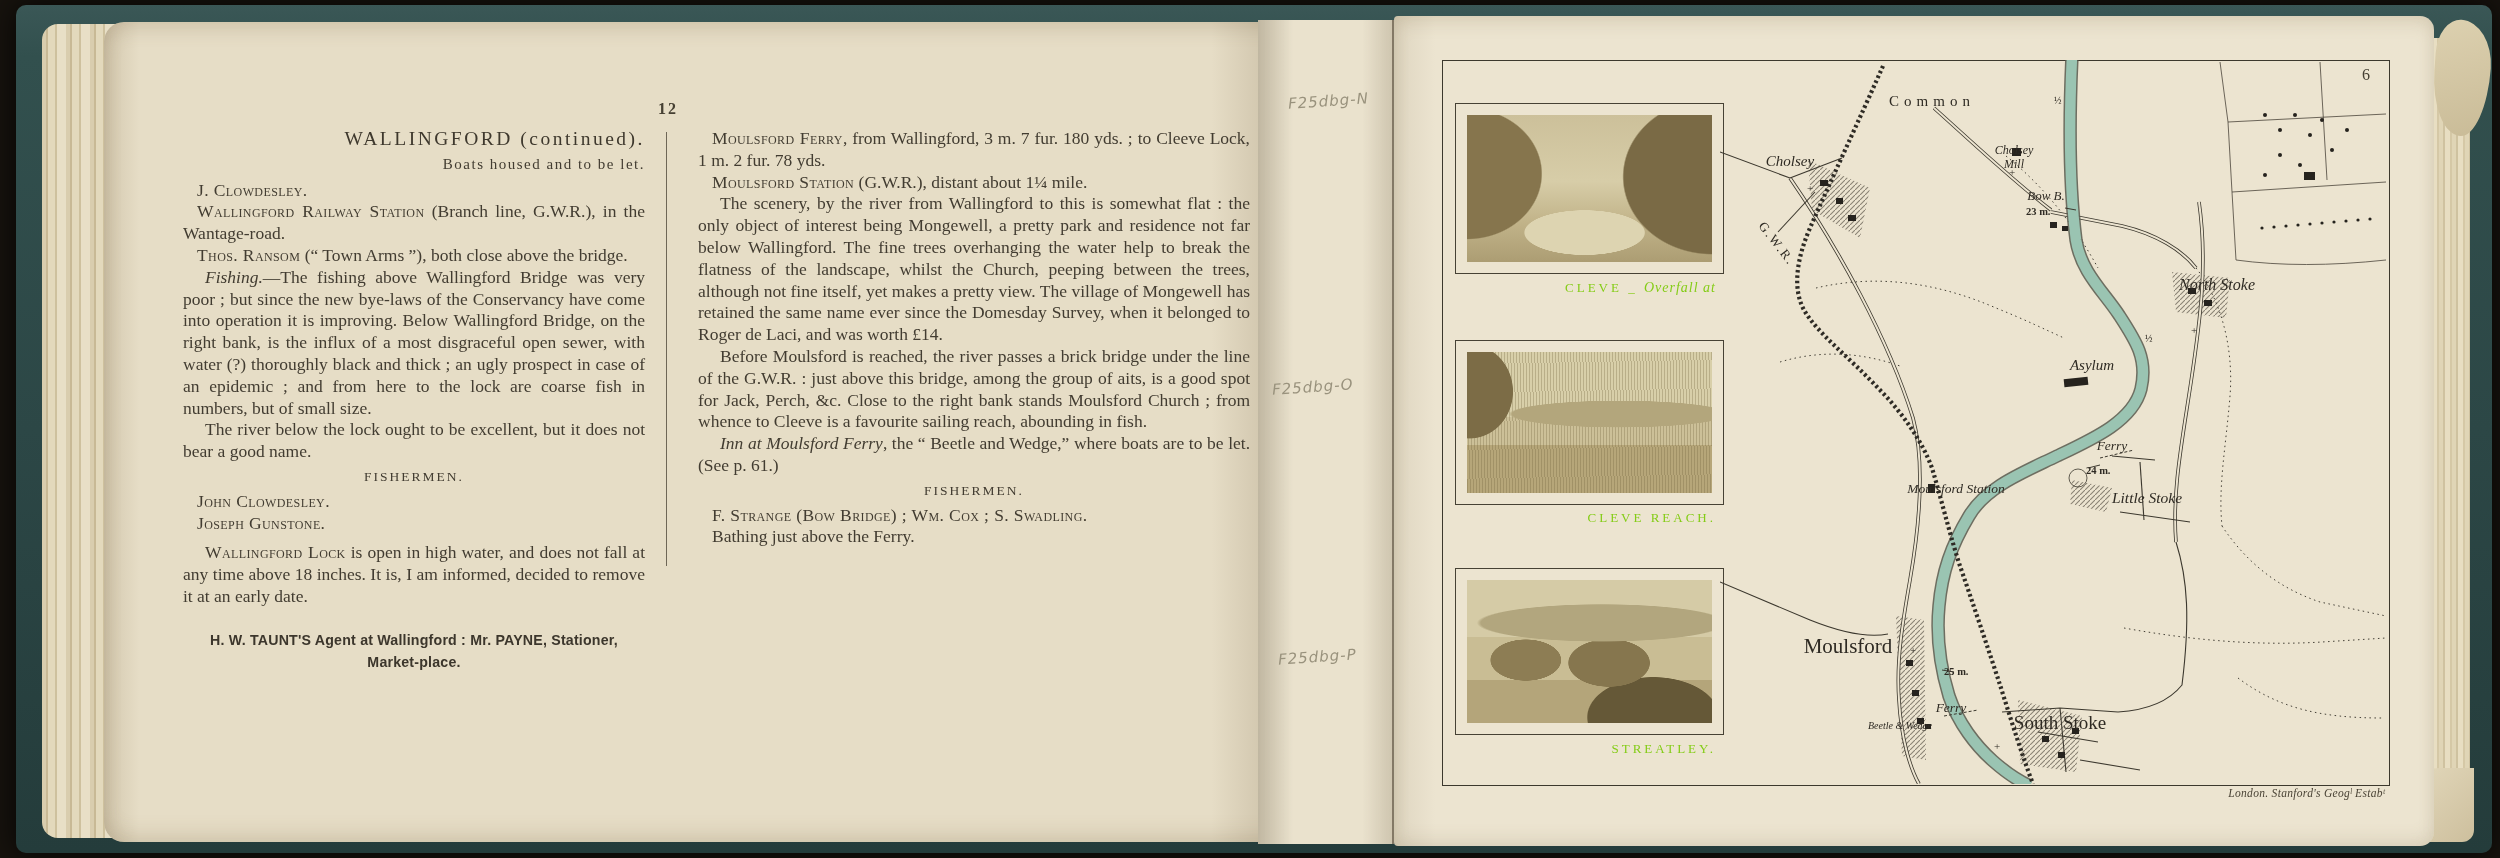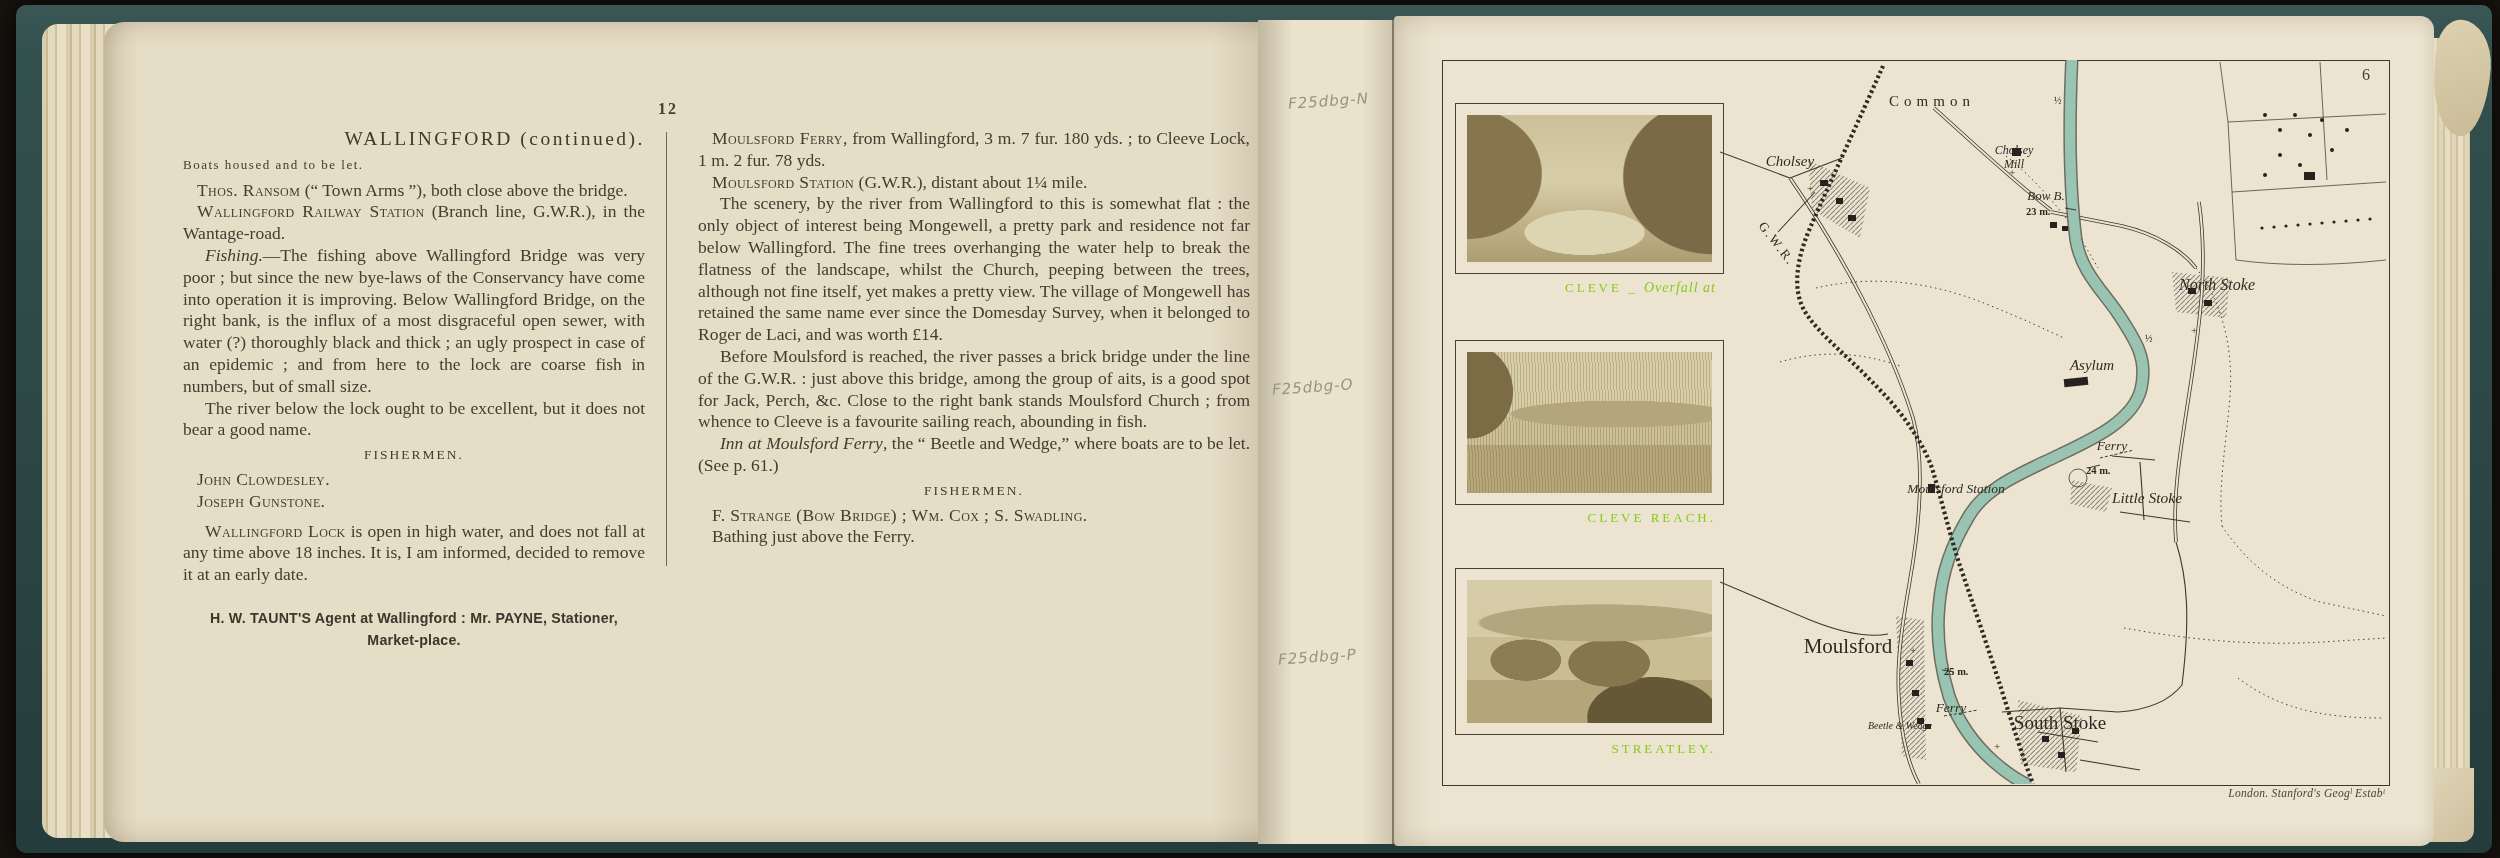--- a/index.html
+++ b/index.html
@@ -61,21 +61,21 @@
   }
   
   .pagenum{font-size:16px;letter-spacing:2px;color:#464033;}
   .coldiv{left:666px;top:132px;width:1px;height:434px;background:rgba(70,62,48,.75);}
   .col{color:#423c31;font-size:17.5px;line-height:21.8px;text-align:justify;}
   .col .head{
     text-align:right;font-size:19.5px;letter-spacing:2.5px;font-weight:normal;
     margin:0 0 4px 0;color:#3e382d;
   }
   .col .head.big{font-size:23px;letter-spacing:2px;}
-  .col .subhead{text-align:left;font-size:13px;letter-spacing:1.5px;margin:2px 0 4px 0;}
+  .col .subhead{text-align:right;font-size:15px;letter-spacing:1.5px;margin:2px 0 4px 0;}
   .p{margin:0;text-indent:22px;}
   .p.noind{text-indent:14px;}
   .sc{font-variant:small-caps;letter-spacing:.4px;}
   .it{font-style:italic;}
   .cline{text-align:center;font-size:13.5px;letter-spacing:2px;margin:3px 0;}
   .agent{
     font-family:"Liberation Sans","DejaVu Sans",sans-serif;
     font-size:14.2px;font-weight:bold;text-align:center;letter-spacing:.2px;
     margin-top:22px;color:#3c362c;
   }
@@ -136,22 +136,23 @@
 <div class="abs page-left"></div>
 <div class="abs gutter"></div>
 <div class="abs page-right"></div>
 
 <div class="abs pagenum" style="left:658px;top:100px;font-weight:bold;">12</div>
 <div class="abs coldiv"></div>
 
 <div class="abs col" style="left:183px;top:128px;width:462px;">
   <div class="head">WALLINGFORD (continued).</div>
   <div class="subhead">Boats housed and to be let.</div>
+  <p class="p noind"><span class="sc">J. Clowdesley.</span></p>
+  <p class="p noind"><span class="sc">Wallingford Railway Station</span><span> (Branch line, G.W.R.), in the Wantage-road.</span></p>
   <p class="p noind"><span class="sc">Thos. Ransom</span><span> (“ Town Arms ”), both close above the bridge.</span></p>
-  <p class="p noind"><span class="sc">Wallingford Railway Station</span><span> (Branch line, G.W.R.), in the Wantage-road.</span></p>
   <p class="p"><span class="it">Fishing.</span><span>—The fishing above Wallingford Bridge was very poor ; but since the new bye-laws of the Conservancy have come into operation it is improving.  Below Wallingford Bridge, on the right bank, is the influx of a most disgraceful open sewer, with water (?) thoroughly black and thick ; an ugly prospect in case of an epidemic ; and from here to the lock are coarse fish in numbers, but of small size.</span></p>
   <p class="p">The river below the lock ought to be excellent, but it does not bear a good name.</p>
   <div class="cline">FISHERMEN.</div>
   <p class="p noind"><span class="sc">John Clowdesley.</span></p>
   <p class="p noind"><span class="sc">Joseph Gunstone.</span></p>
   <div class="gap8"></div>
   <p class="p"><span class="sc">Wallingford Lock</span><span> is open in high water, and does not fall at any time above 18 inches.  It is, I am informed, decided to remove it at an early date.</span></p>
   <div class="agent">H. W. TAUNT'S Agent at Wallingford : Mr. PAYNE, Stationer, Market-place.</div>
 </div>
 

